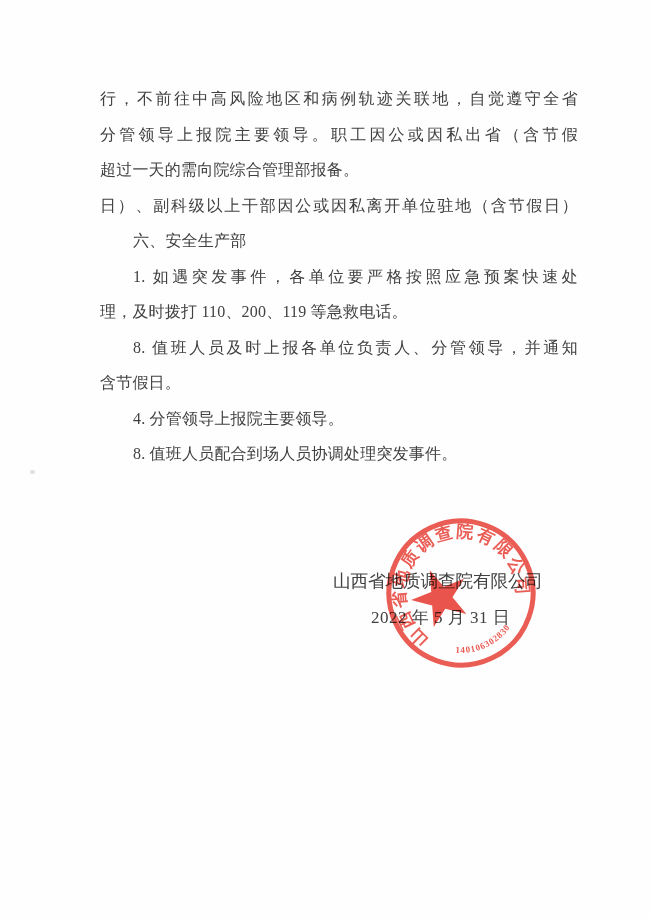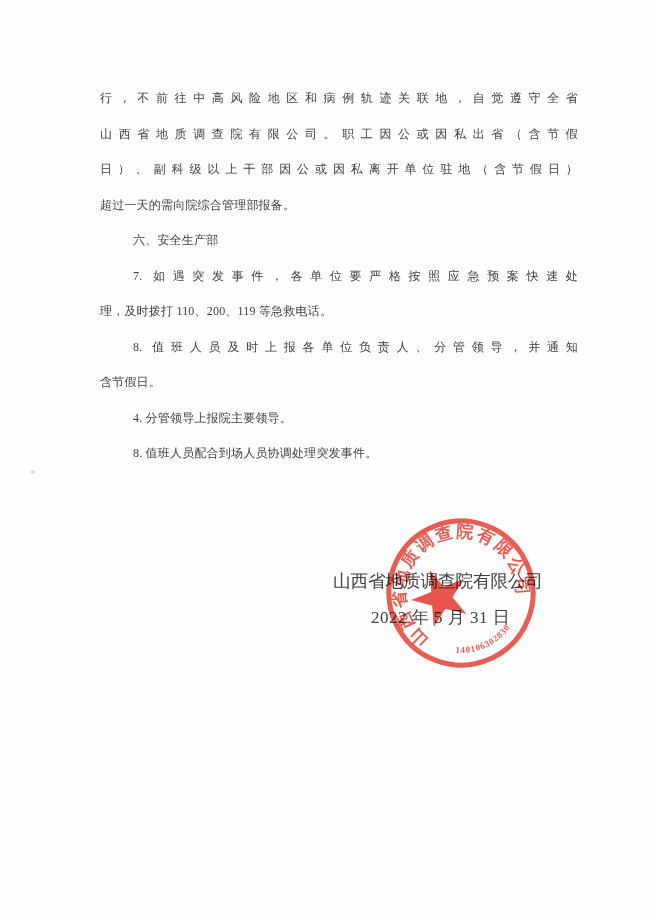--- a/index.html
+++ b/index.html
@@ -13,21 +13,21 @@
     height: 919px;
     background: #fefefe;
     overflow: hidden;
     font-family: "Liberation Serif", "DejaVu Serif", serif;
   }
   .body-text {
     position: absolute;
     left: 100px;
     top: 81px;
     width: 478px;
-    font-size: 12px;
+    font-size: 16px;
     line-height: 35.5px;
     color: #414141;
     letter-spacing: 0.2px;
   }
   .text-line {
     text-align: justify;
     white-space: nowrap;
   }
   .text-line.jl {
     white-space: normal;
@@ -78,25 +78,25 @@
     opacity: 0.6;
   }
 </style>
 </head>
 <body>
 
 <div class="page">
 
   <div class="body-text">
       <div class="text-line jl">行，不前往中高风险地区和病例轨迹关联地，自觉遵守全省</div>
-      <div class="text-line jl">山西省地质调查院有限公司。职工因公或因私出省（含节假</div>
+      <div class="text-line jl">分管领导上报院主要领导。职工因公或因私出省（含节假</div>
+      <div class="text-line">超过一天的需向院综合管理部报备。</div>
       <div class="text-line jl">日）、副科级以上干部因公或因私离开单位驻地（含节假日）</div>
-      <div class="text-line">超过一天的需向院综合管理部报备。</div>
       <div class="text-line indent">六、安全生产部</div>
-      <div class="text-line jl indent">7. 如遇突发事件，各单位要严格按照应急预案快速处</div>
+      <div class="text-line jl indent">1. 如遇突发事件，各单位要严格按照应急预案快速处</div>
       <div class="text-line">理，及时拨打 110、200、119 等急救电话。</div>
       <div class="text-line jl indent">8. 值班人员及时上报各单位负责人、分管领导，并通知</div>
       <div class="text-line">含节假日。</div>
       <div class="text-line indent">4. 分管领导上报院主要领导。</div>
       <div class="text-line indent">8. 值班人员配合到场人员协调处理突发事件。</div>
     </div>
 
   <div class="speck"></div>
 
   <div class="company-line">山西省地质调查院有限公司</div>

